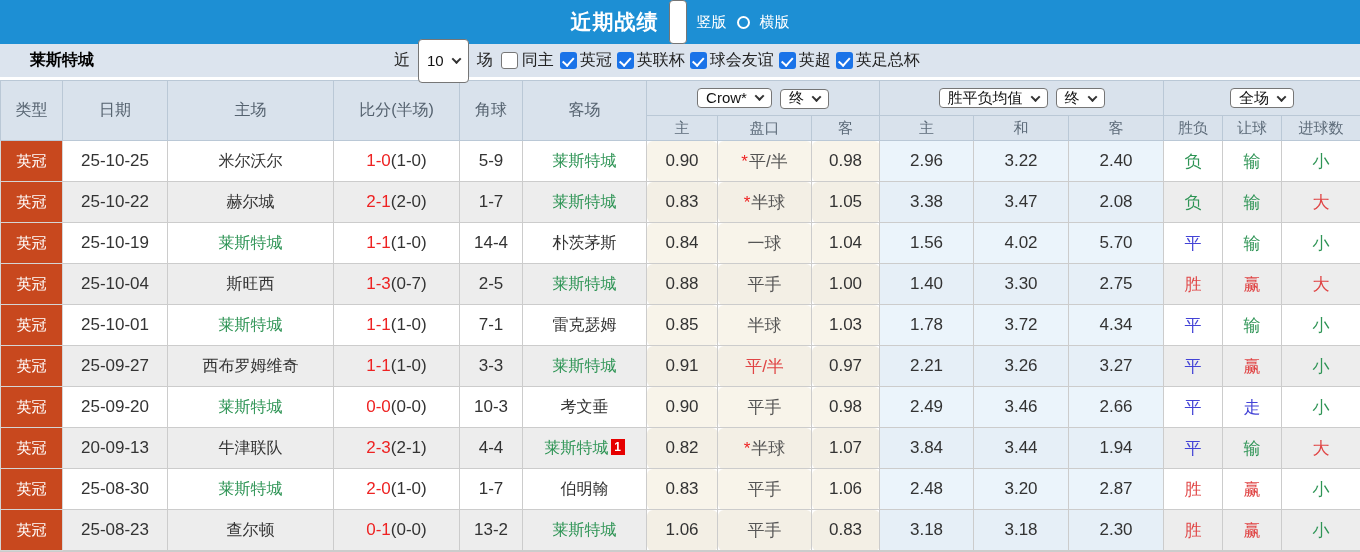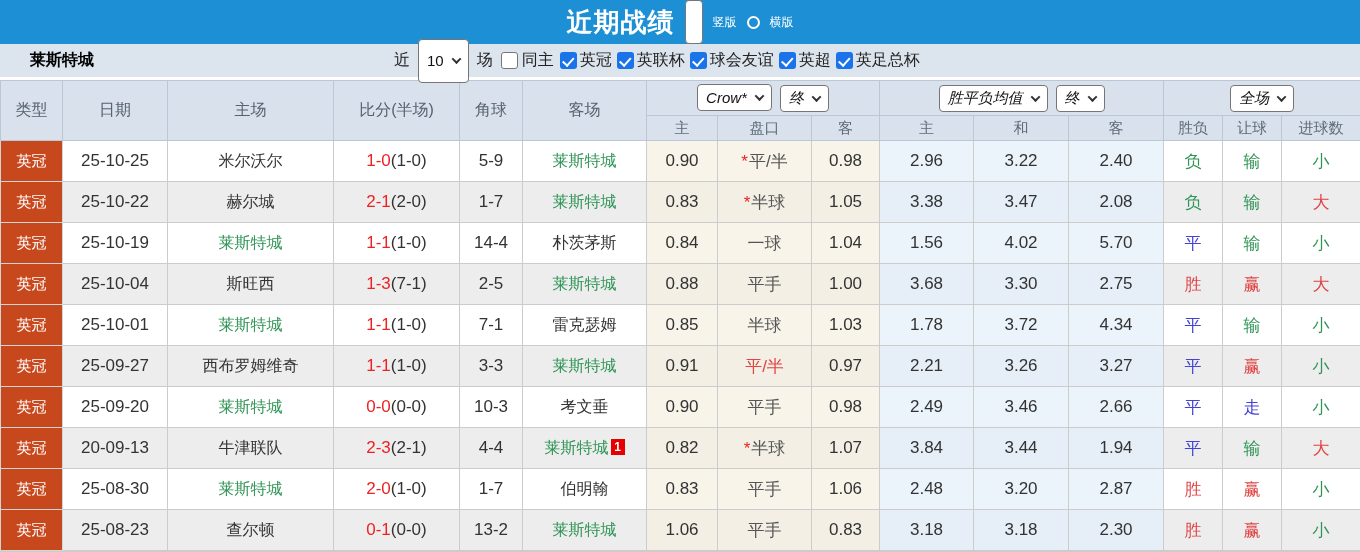--- a/index.html
+++ b/index.html
@@ -6,25 +6,25 @@
   body{
     width:1360px;height:552px;overflow:hidden;background:#fff;
     font-family:"Liberation Sans","DejaVu Sans",sans-serif;
     -webkit-font-smoothing:antialiased;
   }
   
   .topbar{
     height:44px;background:#1d8fd4;color:#fff;
     display:flex;align-items:center;justify-content:center;gap:10px;
   }
-  .topbar .title{font-size:26px;font-weight:bold;letter-spacing:1px;}
+  .topbar .title{font-size:21px;font-weight:bold;letter-spacing:1px;}
   .radio{display:inline-block;width:13px;height:13px;border-radius:50%;box-sizing:border-box;}
   .radio.sel{background:#fff;}
   .radio.unsel{border:2.5px solid #fff;background:transparent;}
-  .topbar .rlabel{font-size:12px;}
+  .topbar .rlabel{font-size:15px;}
   
   .filterbar{
     height:33px;background:#dce4ee;display:flex;align-items:center;
     font-size:16px;color:#222;
   }
   .filterbar .team{font-weight:bold;font-size:16px;color:#000;padding-left:30px;width:390px;box-sizing:border-box;}
   .filters{display:flex;align-items:center;gap:4px;}
   .sel{
     display:inline-flex;align-items:center;justify-content:space-between;
     background:#fff;border:1px solid #767676;border-radius:4px;
@@ -48,26 +48,26 @@
   .tablewrap{border-top:3px solid #fff;}
   table{border-collapse:collapse;table-layout:fixed;width:1360px;}
   th,td{padding:0;text-align:center;overflow:hidden;white-space:nowrap;}
   thead th{
     background:#d9e2ec;color:#55626f;font-weight:normal;
     border:1px solid #bac8d6;font-size:16px;
   }
   tr.h1 th{height:34px;}
   tr.h2 th{height:24px;font-size:15px;color:#5d6b79;}
   .selcell{vertical-align:middle;}
-  .selcell .sel{height:27px;margin:0 4px;font-style:italic;}
+  .selcell .sel{height:20px;margin:0 4px;}
   tbody td{border:1px solid #ccc;height:40px;font-size:17px;color:#333;}
   tr.odd td{background:#fff;}
   tr.even td{background:#ededed;}
   tbody td.league{background:#c8481e;color:#fff;font-size:15px;border-color:#d5d5d5;}
-  tbody td.odds{background:#f8f4ea;}
+  tbody td.odds{background:#f8f4ea;border-radius:6px;}
   tr.even td.odds{background:#f3efe5;}
   tbody td.avg{background:#ebf4fb;}
   tr.even td.avg{background:#e6eff7;}
   .c-green{color:#2e9455;}
   .c-red{color:#e04545;}
   .c-blue{color:#4343d6;}
   .c-dark{color:#333;}
   .c-hd{color:#555;}
   .ft{color:#ee2222;margin-top:26px;}
   .ht{color:#333;}
@@ -229,27 +229,27 @@
           <td class="avg">4.02</td>
           <td class="avg">5.70</td>
           <td class="res c-blue">平</td>
           <td class="res c-green">输</td>
           <td class="res c-green">小</td>
         </tr>
         <tr class="even">
           <td class="league">英冠</td>
           <td class="date">25-10-04</td>
           <td class="team c-dark">斯旺西</td>
-          <td class="score"><span class="ft">1-3</span><span class="ht">(7-1)</span></td>
+          <td class="score"><span class="ft">1-3</span><span class="ht">(0-7)</span></td>
           <td class="corners">2-5</td>
           <td class="team c-green"><span class="">莱斯特城</span></td>
           <td class="odds">0.88</td>
           <td class="odds"><span class="c-hd">平手</span></td>
           <td class="odds">1.00</td>
-          <td class="avg">3.68</td>
+          <td class="avg">1.40</td>
           <td class="avg">3.30</td>
           <td class="avg">2.75</td>
           <td class="res c-red">胜</td>
           <td class="res c-red">赢</td>
           <td class="res c-red">大</td>
         </tr>
         <tr class="odd">
           <td class="league">英冠</td>
           <td class="date">25-10-01</td>
           <td class="team c-green">莱斯特城</td>

